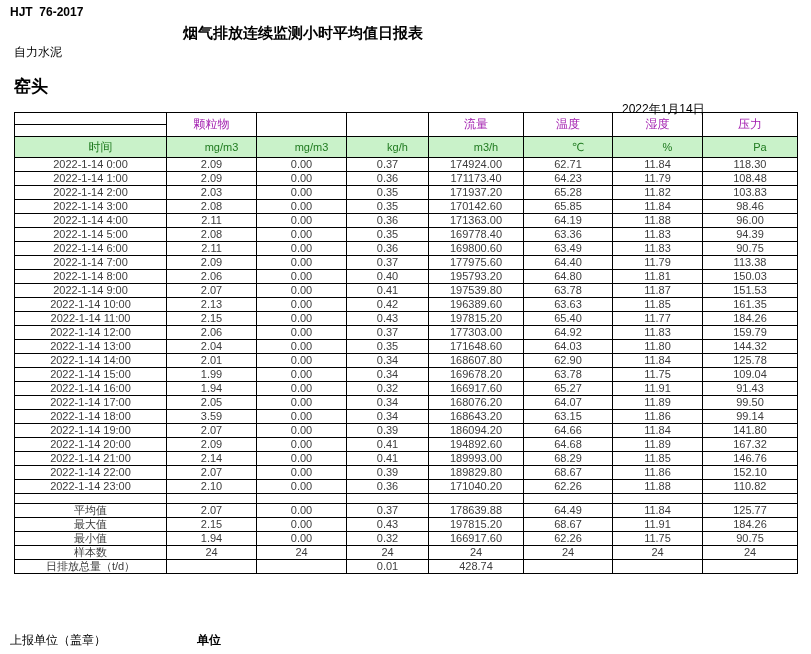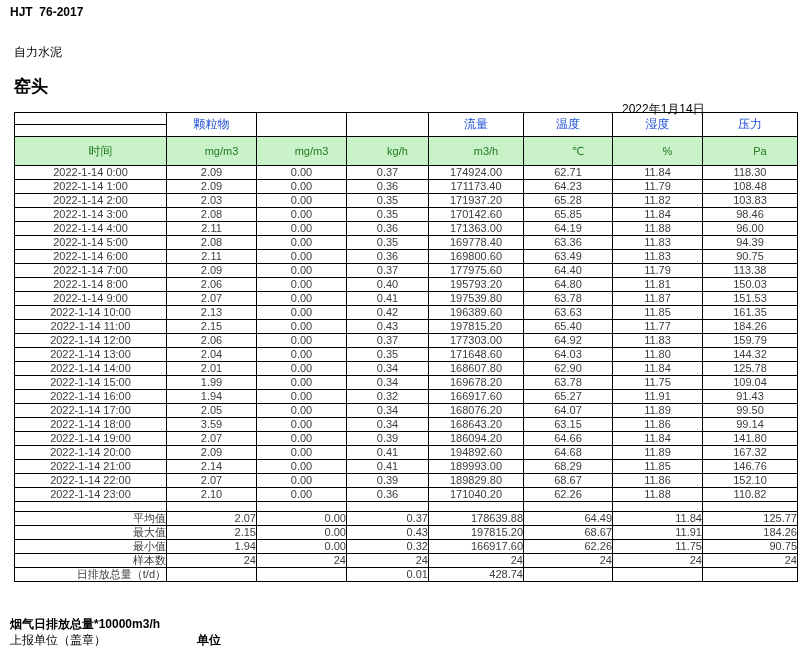--- a/index.html
+++ b/index.html
@@ -29,42 +29,43 @@
     border-collapse:collapse;
   }
   .rpt td {
     border:1px solid #000;
     text-align:center; vertical-align:middle;
     font-size:11px; color:#3c3c3c;
     height:14px; line-height:13px;
     padding:0; overflow:hidden; white-space:nowrap;
   }
   tr.h1 td  { height:12px; }
-  tr.h1 td.group { font-size:12px; color:#1d4ed8; height:auto; }
+  tr.h1 td.group { font-size:12px; color:#a21caf; height:auto; }
   tr.h1b td { height:12px; }
   tr.units td {
     background:#c9f2c9;
     color:#1f7a1f;
-    height:29px; font-size:11px;padding-left:20px;
+    height:21px; font-size:11px;padding-left:20px;
   }
   tr.units td.timehead { font-size:12px; }
   tbody tr.datarow td { height:14px; }
   tbody tr.spacer td  { height:10px; }
-  tbody tr.sumrow td  { height:14px;text-align:right; }
+  tbody tr.sumrow td  { height:14px; }
 
   .note1 { position:absolute; left:10px; top:616px; font-size:12px; font-weight:bold; }
   .org   { position:absolute; left:10px; top:632px; font-size:12px; font-weight:normal; }
   .unitl { position:absolute; left:197px; top:632px; font-size:12px; font-weight:bold; }
 </style>
 </head>
 <body>
 
 <div class="page">
 
   <div class="std-code">HJT  76-2017</div>
+  <div class="report-title">烟气排放连续监测小时平均值日报表</div>
   <div class="company">自力水泥</div>
   <div class="point">窑头</div>
   <div class="rdate">2022年1月14日</div>
 
   <table class="rpt">
     <colgroup>
       <col style="width:152px">
       <col style="width:90px">
       <col style="width:90px">
       <col style="width:82px">
@@ -395,17 +396,16 @@
           <td></td>
           <td>0.01</td>
           <td>428.74</td>
           <td></td>
           <td></td>
           <td></td>
         </tr>
       </tbody>
   </table>
 
-  <div class="note1">烟气日排放总量*10000m3/h</div>
   <div class="org">上报单位（盖章）</div>
   <div class="unitl">单位</div>
 
 </div>
 
 </body></html>

